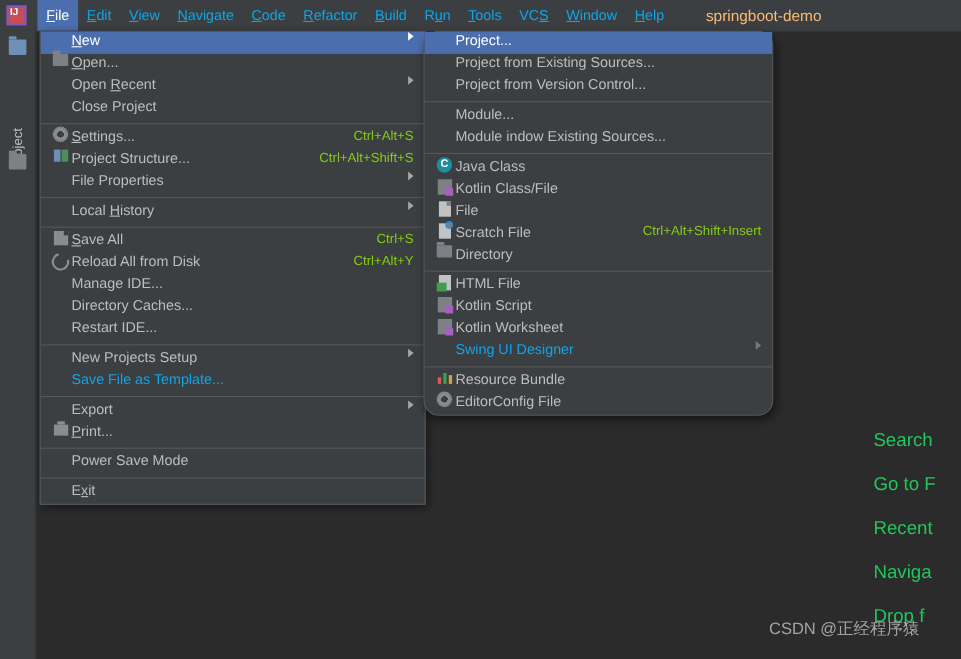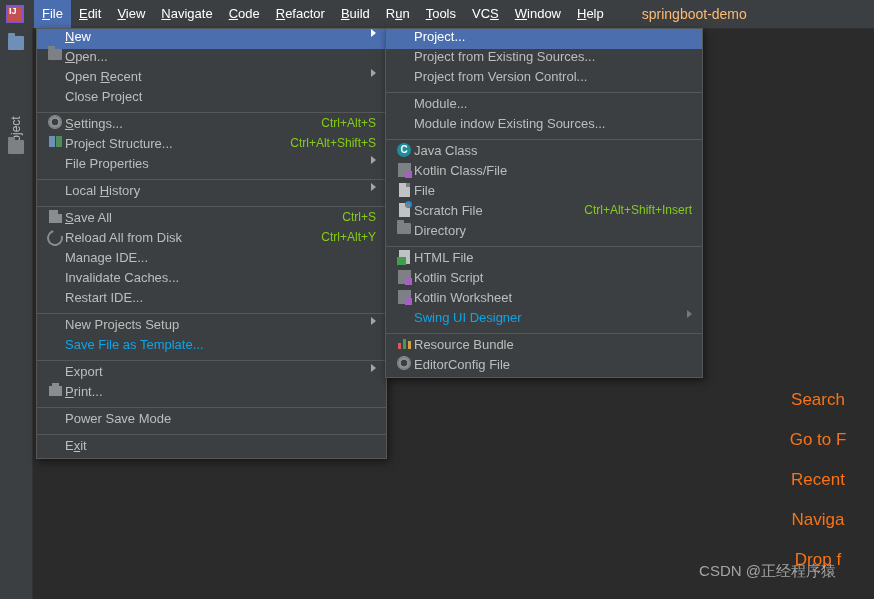--- a/index.html
+++ b/index.html
@@ -45,21 +45,21 @@
     position: absolute;
     left: 1px; top: -1px;
     font-size: 9px;
     color: #fff;
     font-weight: bold;
   }
   .menubar-item {
     padding: 0 8px;
     height: 28px;
     line-height: 28px;
-    color: #ffffff;
+    color: #0ea5e9;
     position: relative;
     cursor: default;
   }
   .menubar-item.open {
     background: #4b6eaf;
     color: #ffffff;
   }
   .mn { text-decoration: underline; }
   .project-name {
     margin-left: 30px;
@@ -106,27 +106,27 @@
     width: 7px; height: 3px;
     background: #6e8fb7;
     border-radius: 1px 1px 0 0;
   }
   .folder-shape.grey { background: #7d8085; }
   .folder-shape.grey::before { background: #7d8085; }
 
   
   .bg-hints {
     position: absolute;
-    right: 16px;
+    right: 0;
     top: 380px;
     width: 80px;
-    color: #f97316;
+    color: #22c55e;
     font-size: 17px;
     line-height: 40px;
-    text-align: center;
+    text-align: left;
   }
   .bg-hints div { white-space: nowrap; }
 
   
   .watermark {
     position: absolute;
     right: 38px;
     bottom: 18px;
     color: #d6d6d6;
     opacity: 0.7;
@@ -227,20 +227,21 @@
   }
   .ic-structure::after{
     content:"";position:absolute;right:0;top:0;width:6px;height:11px;background:#4f8f57;
   }
 
   
   .new-popup {
     left: 385px;
     top: 28px;
     width: 316px;
+    border-radius: 14px;
   }
   .ic-c {
     width:14px;height:14px;border-radius:50%;background:#1e8e9e;
     color:#fff;font-size:10px;text-align:center;line-height:14px;font-weight:bold;
   }
   .ic-c::after{content:"C";}
   .ic-k {
     width:13px;height:14px;background:#7d8085;position:relative;
   }
   .ic-k::after{
@@ -371,21 +372,21 @@
         </span>
       <span class="lbl">Reload All from Disk</span>
       <span class="shortcut">Ctrl+Alt+Y</span>
     </div>
     <div class="row">
       <span class="icon-slot"></span>
       <span class="lbl">Manage IDE...</span>
     </div>
     <div class="row">
       <span class="icon-slot"></span>
-      <span class="lbl">Invalidate Caches...</span>
+      <span class="lbl">Directory Caches...</span>
     </div>
     <div class="row">
       <span class="icon-slot"></span>
       <span class="lbl">Restart IDE...</span>
     </div>
     <div class="sep"></div>
     <div class="row">
       <span class="icon-slot"></span>
       <span class="lbl">New Projects Setup</span>
       <span class="arrow"></span>

